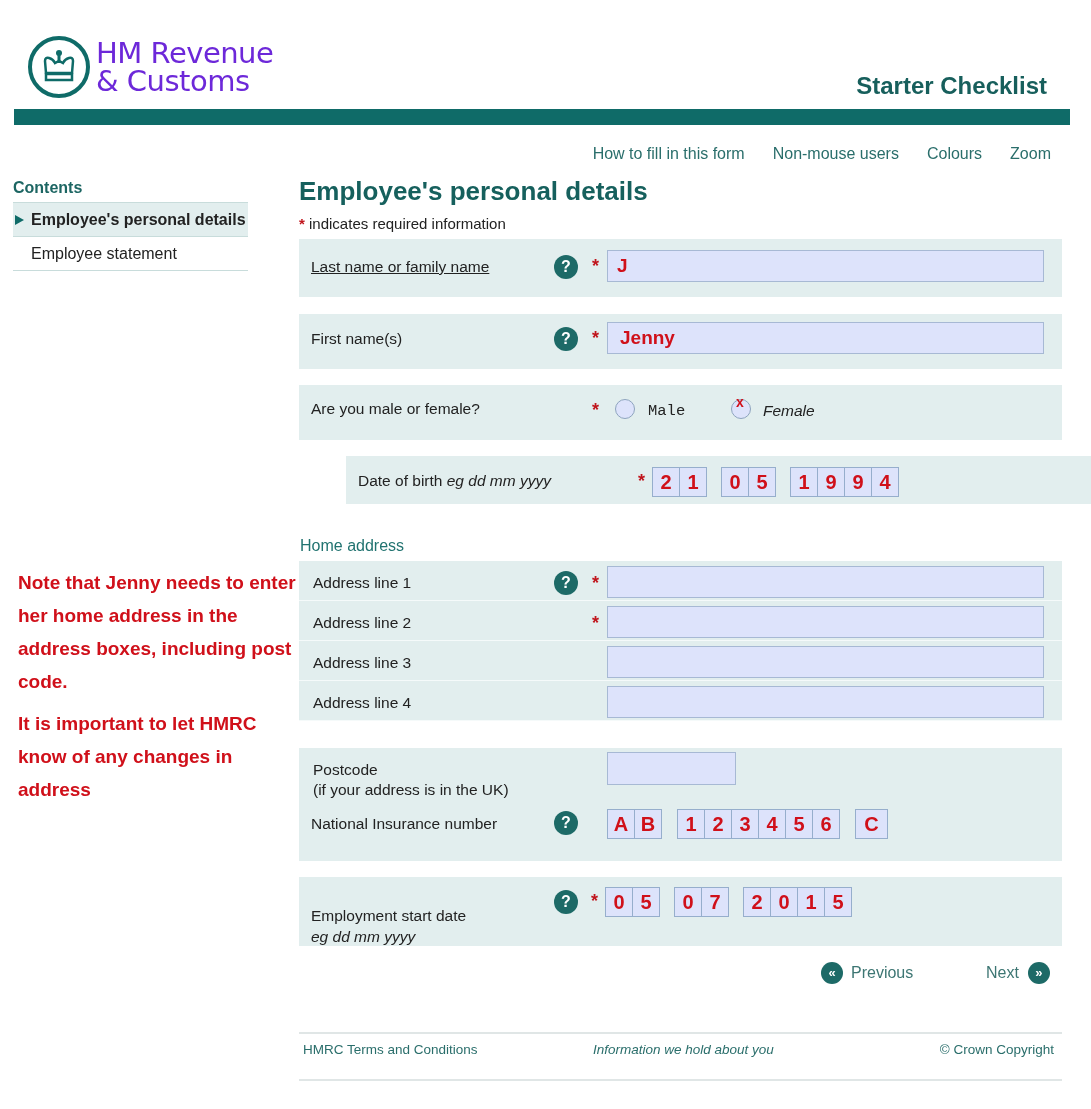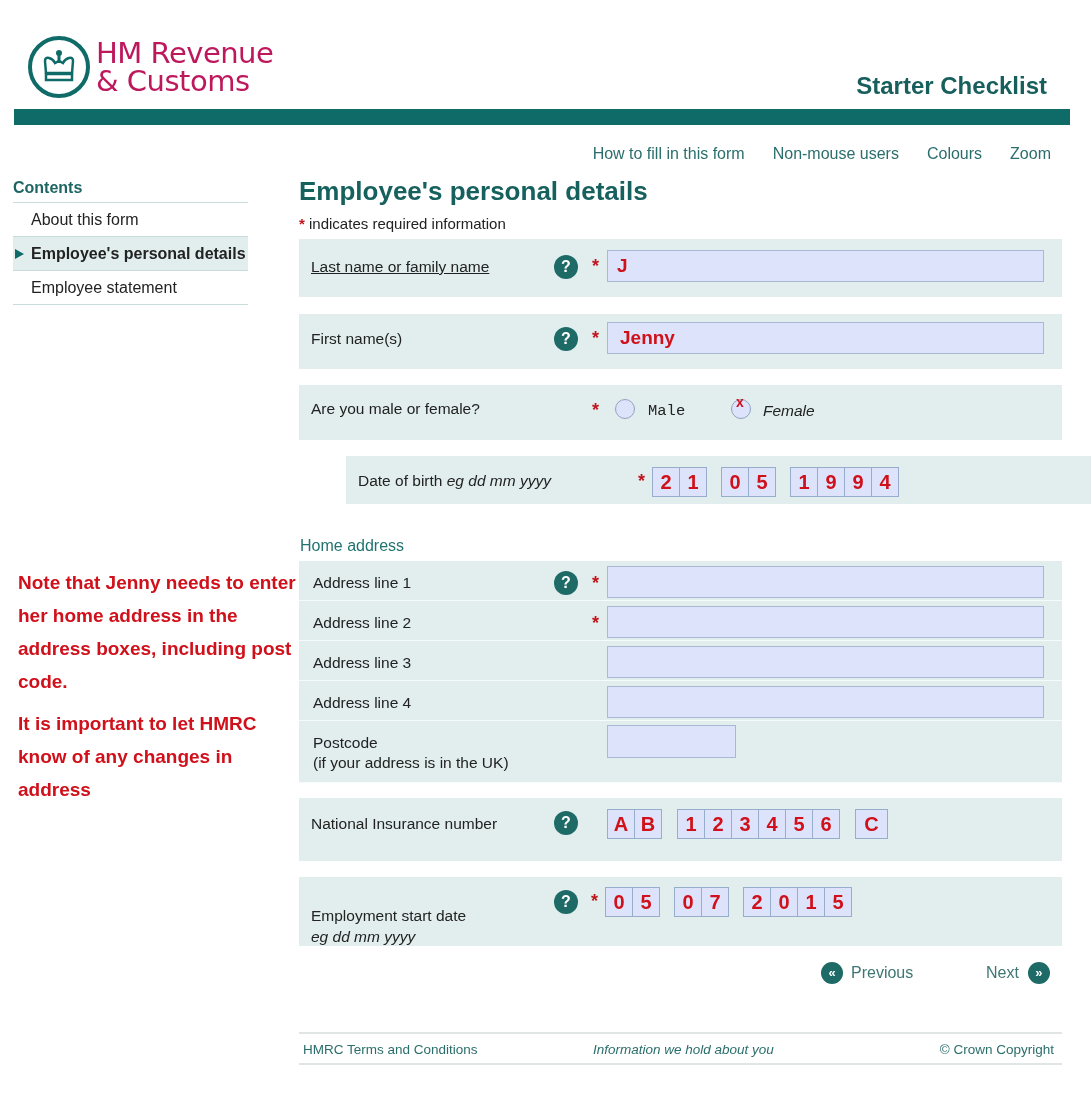--- a/index.html
+++ b/index.html
@@ -1,21 +1,21 @@
 <!DOCTYPE html>
 <html><head>
 <meta charset="utf-8">
 <style>
   * { box-sizing: border-box; margin: 0; padding: 0; }
   html, body { width: 1091px; height: 1109px; background: #ffffff; overflow: hidden; }
   body { position: relative; font-family: "Liberation Sans", sans-serif; color: #222; }
 
   .logo { position: absolute; left: 28px; top: 36px; display: flex; align-items: center; }
   .logo-crest { width: 62px; height: 62px; border: 4px solid #0f6b68; border-radius: 50%; display: flex; align-items: center; justify-content: center; }
-  .logo-text { margin-left: 6px; color: #be185d; font-size: 29px; line-height: 28px; letter-spacing: -0.5px; font-family: "DejaVu Sans", sans-serif; }
+  .logo-text { margin-left: 6px; color: #6d28d9; font-size: 29px; line-height: 28px; letter-spacing: -0.5px; font-family: "DejaVu Sans", sans-serif; }
   .app-title { position: absolute; right: 44px; top: 72px; color: #175f5c; font-size: 24px; font-weight: bold; }
   .brand-bar { position: absolute; left: 14px; top: 109px; width: 1056px; height: 16px; background: #0f6b68; }
 
   .topnav { position: absolute; top: 145px; right: 40px; display: flex; gap: 28px; }
   .topnav a { color: #2a6e6b; font-size: 16px; text-decoration: none; cursor: pointer; }
 
   .contents { position: absolute; left: 13px; top: 179px; width: 235px; }
   .contents h3 { color: #1d6663; font-size: 16px; font-weight: bold; padding-bottom: 5px; border-bottom: 1px solid #c8dcdb; }
   .contents .item { font-size: 16px; padding: 7px 0 7px 18px; border-bottom: 1px solid #c8dcdb; color: #222; cursor: pointer; position: relative; line-height: 19px; }
   .contents .item.active { background: #e2eeee; font-weight: bold; }
@@ -42,21 +42,21 @@
   .radio { position: absolute; width: 20px; height: 20px; border: 1px solid #8ea4be; border-radius: 50%; background: #dde3fb; cursor: pointer; }
   .radio .x { position: absolute; top: -6px; left: 4px; font-size: 14px; color: #d0101a; font-weight: bold; }
   .rlabel { position: absolute; font-size: 15.5px; }
 
   .section-h { position: absolute; left: 300px; top: 537px; color: #217370; font-size: 16px; }
   .addr-row { position: absolute; left: 299px; width: 763px; height: 40px; background: #e2eeee; border-bottom: 1px solid #f5fafa; }
 
   .pager { position: absolute; top: 962px; display: flex; align-items: center; color: #3d7673; font-size: 16px; cursor: pointer; }
   .circ { width: 22px; height: 22px; border-radius: 50%; background: #1d6a67; color: #fff; font-size: 13px; text-align: center; line-height: 22px; font-weight: bold; }
 
-  .footer { position: absolute; left: 299px; top: 1032px; width: 763px; height: 33px; border-top: 2px solid #e0e6e6; border-bottom: 2px solid #e0e6e6; }
+  .footer { position: absolute; left: 299px; top: 1032px; width: 763px; height: 49px; border-top: 2px solid #e0e6e6; border-bottom: 2px solid #e0e6e6; }
   .footer a { position: absolute; top: 8px; color: #2a6e6b; font-size: 13.5px; text-decoration: none; cursor: pointer; }
 </style>
 </head>
 <body>
 
 <div class="logo">
   <div class="logo-crest">
     <svg width="40" height="40" viewBox="0 0 40 40">
       <circle cx="20" cy="6" r="3" fill="#0f6b68"></circle>
       <rect x="18.5" y="8" width="3" height="8" fill="#0f6b68"></rect>
@@ -74,21 +74,20 @@
 
 <nav class="topnav">
   <a>How to fill in this form</a>
   <a>Non-mouse users</a>
   <a>Colours</a>
   <a>Zoom</a>
 </nav>
 
 <div class="contents">
   <h3>Contents</h3>
-  <div class="item">About this form</div>
   <div class="item active">Employee's personal details</div>
   <div class="item">Employee statement</div>
 </div>
 
 <div class="note">
   <p>Note that Jenny needs to enter her home address in the address boxes, including post code.</p>
   <p>It is important to let HMRC know of any changes in address</p>
 </div>
 
 <div class="main">
@@ -155,21 +154,21 @@
   <div class="tbox" style="left:308px;top:5px;width:437px;height:32px;"></div>
 </div>
 <div class="addr-row" style="top:641px;">
   <span class="label" style="left:14px;top:13px;">Address line 3</span>
   <div class="tbox" style="left:308px;top:5px;width:437px;height:32px;"></div>
 </div>
 <div class="addr-row" style="top:681px;">
   <span class="label" style="left:14px;top:13px;">Address line 4</span>
   <div class="tbox" style="left:308px;top:5px;width:437px;height:32px;"></div>
 </div>
-<div class="addr-row" style="top:721px;height:62px;">
+<div class="addr-row" style="top:748px;height:62px;">
   <span class="label" style="left:14px;top:12px;line-height:20px;">
     <span>Postcode</span><br>
     <span>(if your address is in the UK)</span>
   </span>
   <div class="tbox" style="left:308px;top:4px;width:129px;height:33px;"></div>
 </div>
 
 <div class="row" style="top:798px;height:63px;">
   <span class="label" style="top:17px;text-align:center;">National Insurance number</span>
   <span class="help" style="left:255px;top:13px;">?</span>

